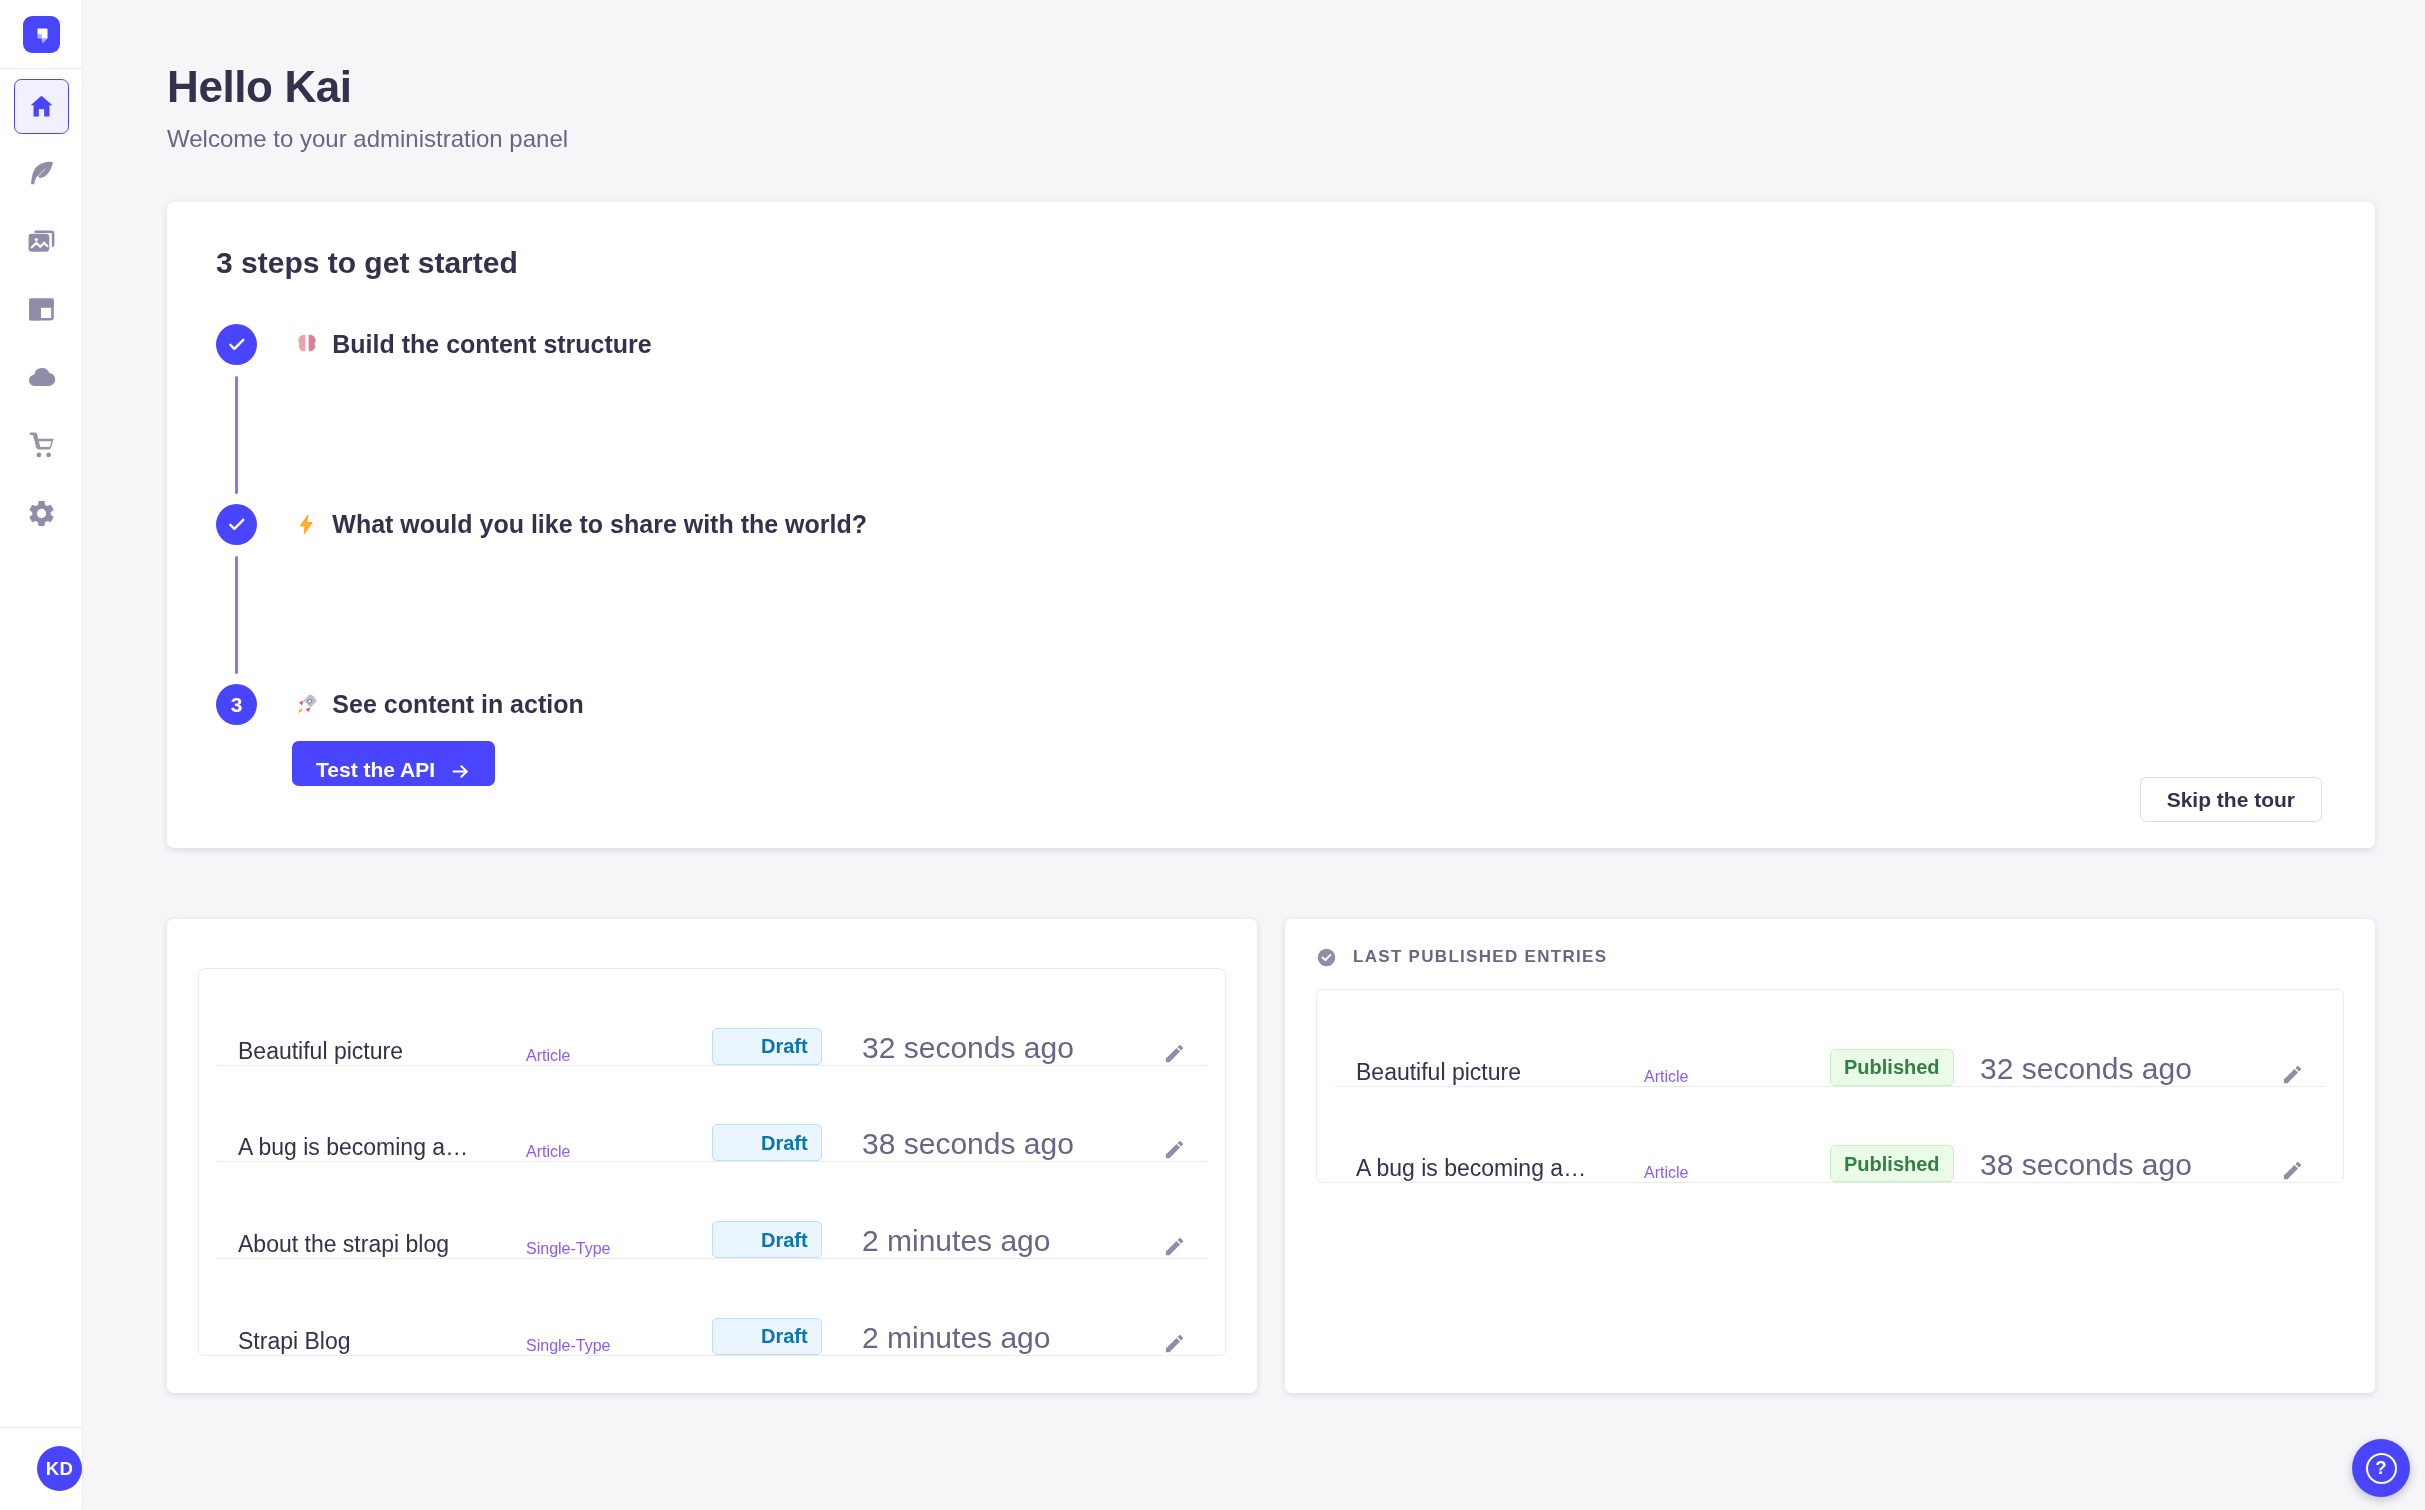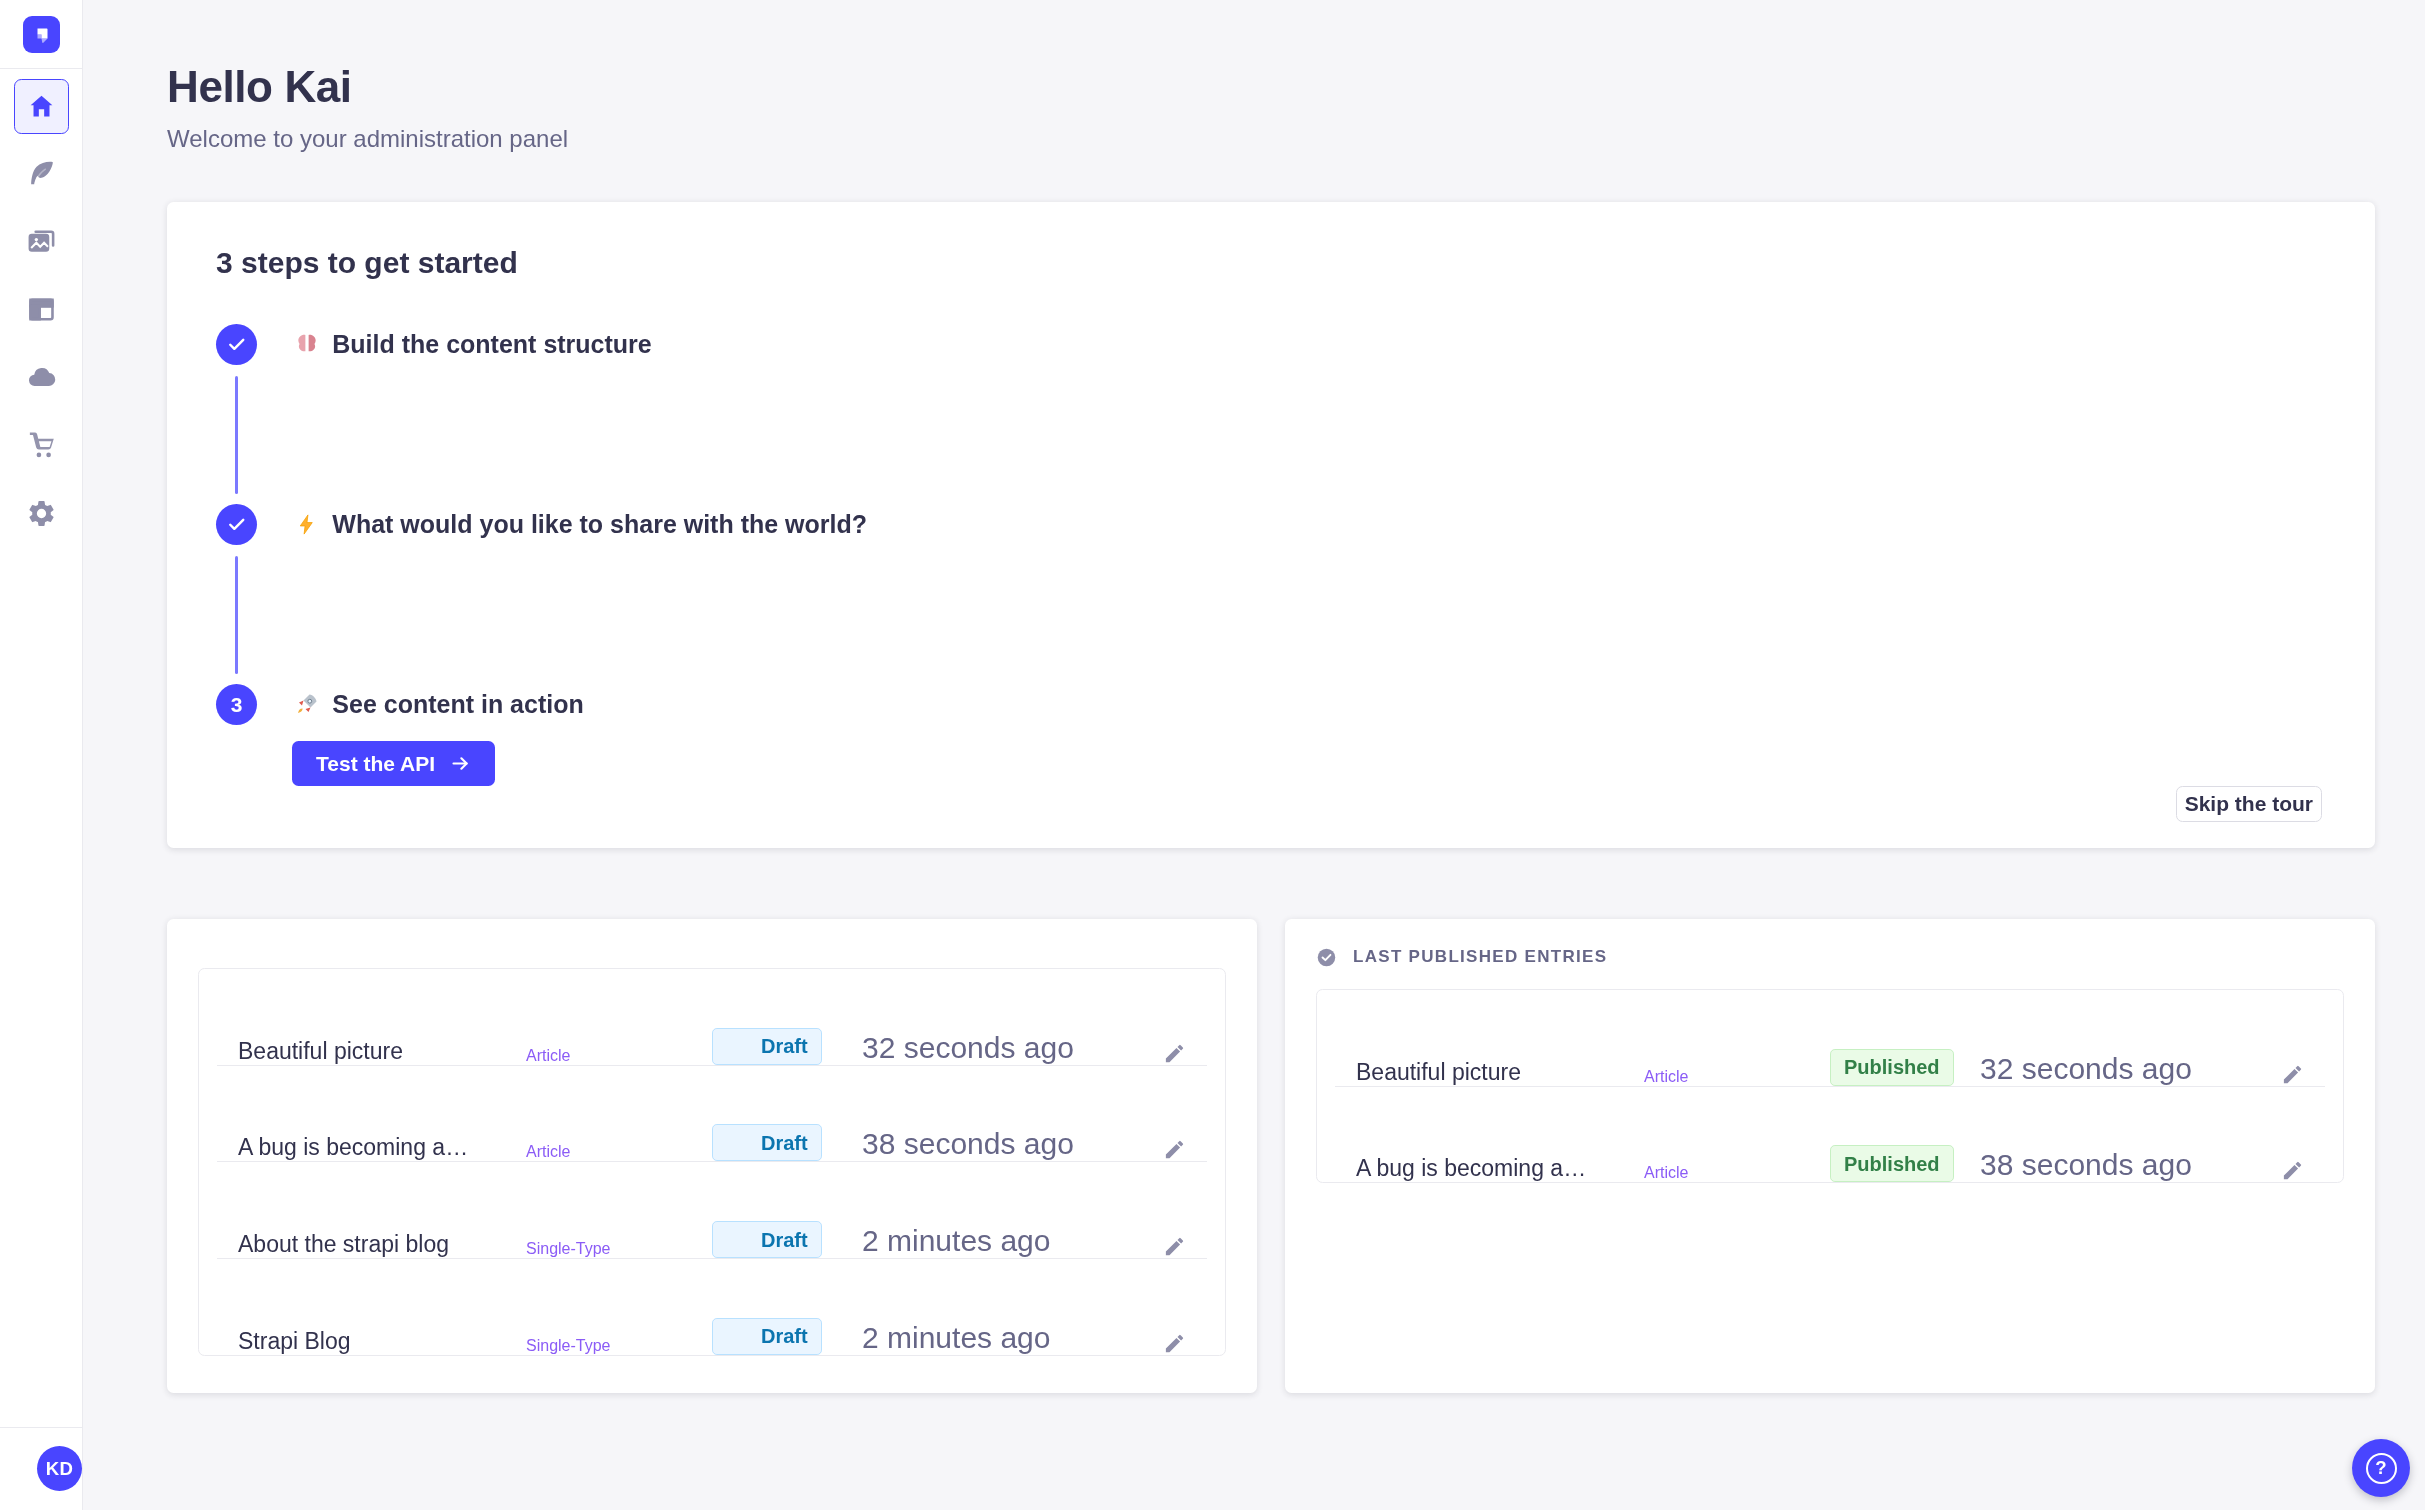--- a/index.html
+++ b/index.html
@@ -55,27 +55,27 @@
   .step-circle{
     width:41px; height:41px; border-radius:50%; background:#4945FF; color:#fff;
     display:flex; align-items:center; justify-content:center;
     font-size:21px; font-weight:bold; flex-shrink:0;
   }
   .step-connector{ width:3.2px; height:118px; background:#7B79FF; border-radius:1.6px; margin:10.5px 0; }
   .step-content{ margin-left:35px; padding-top:4px; }
   .step-label-row{ display:flex; align-items:center; font-size:25px; font-weight:700; color:#32324D; line-height:32px; }
   .step-emoji{ display:inline-flex; width:29px; height:29px; margin-right:11.3px; align-items:center; justify-content:center; }
   .btn-primary{
-    margin-top:21px; display:inline-flex; align-items:center; gap:14.6px;
+    margin-top:21px; display:inline-flex; align-items:flex-end; gap:14.6px;
     background:#4945FF; color:#FFFFFF; font-family:"Liberation Sans",sans-serif;
     font-size:21px; font-weight:bold; border:none; border-radius:6.5px;
     padding:4px 24px; height:45px; cursor:pointer;
   }
   .btn-skip{
-    position:absolute; right:53px; bottom:26px; height:36px; padding:0 8px;
+    position:absolute; right:53px; bottom:26px; height:45px; padding:0 26px;
     background:#FFFFFF; border:0.8px solid #DCDCE4; border-radius:6.5px;
     font-family:"Liberation Sans",sans-serif; font-size:21px; font-weight:bold;
     color:#32324D; cursor:pointer;text-align:right;
   }
   
   .cards-row{ display:flex; gap:28px; margin-top:71px; padding-bottom:32px; align-items:stretch; }
   .entries-card{
     flex:1; background:#FFFFFF; border-radius:6.5px;
     box-shadow:0 1.6px 6.5px rgba(33,33,52,0.12); padding:27.6px 31px 37px;
   }

